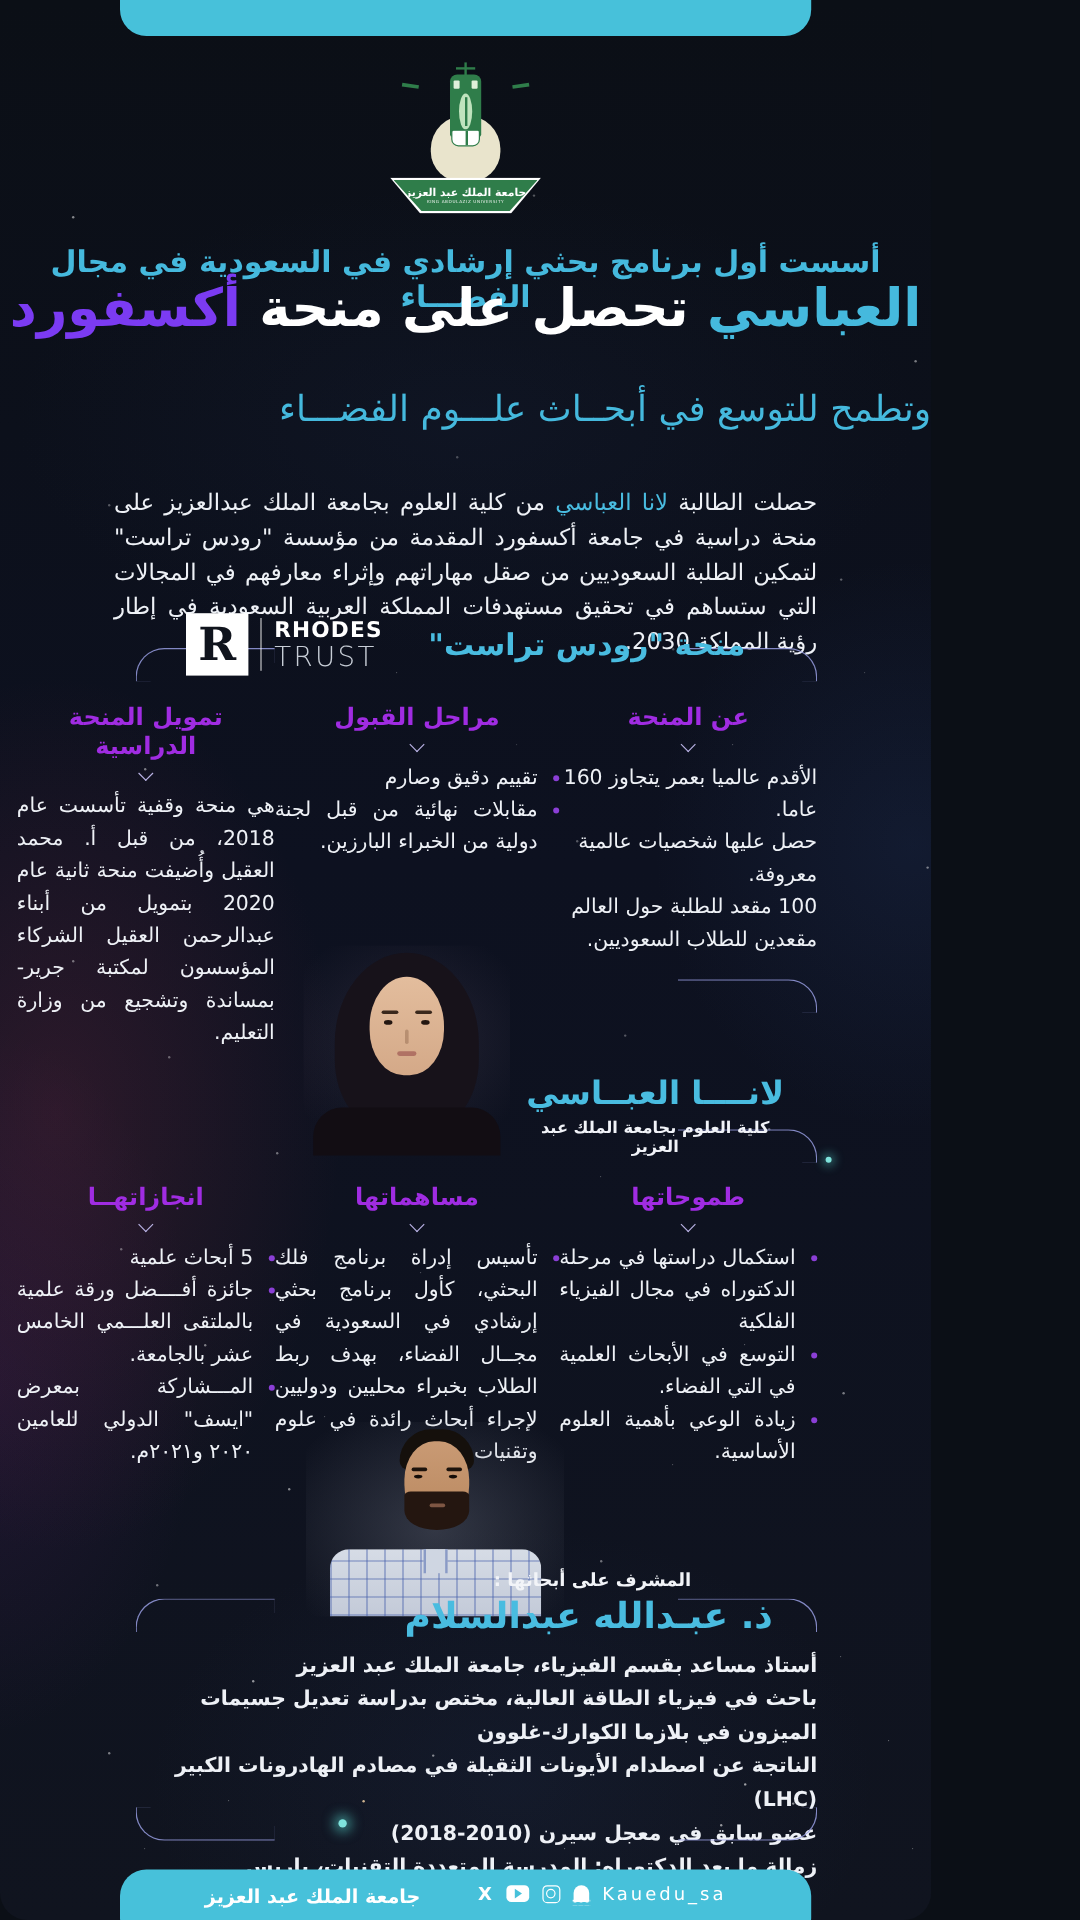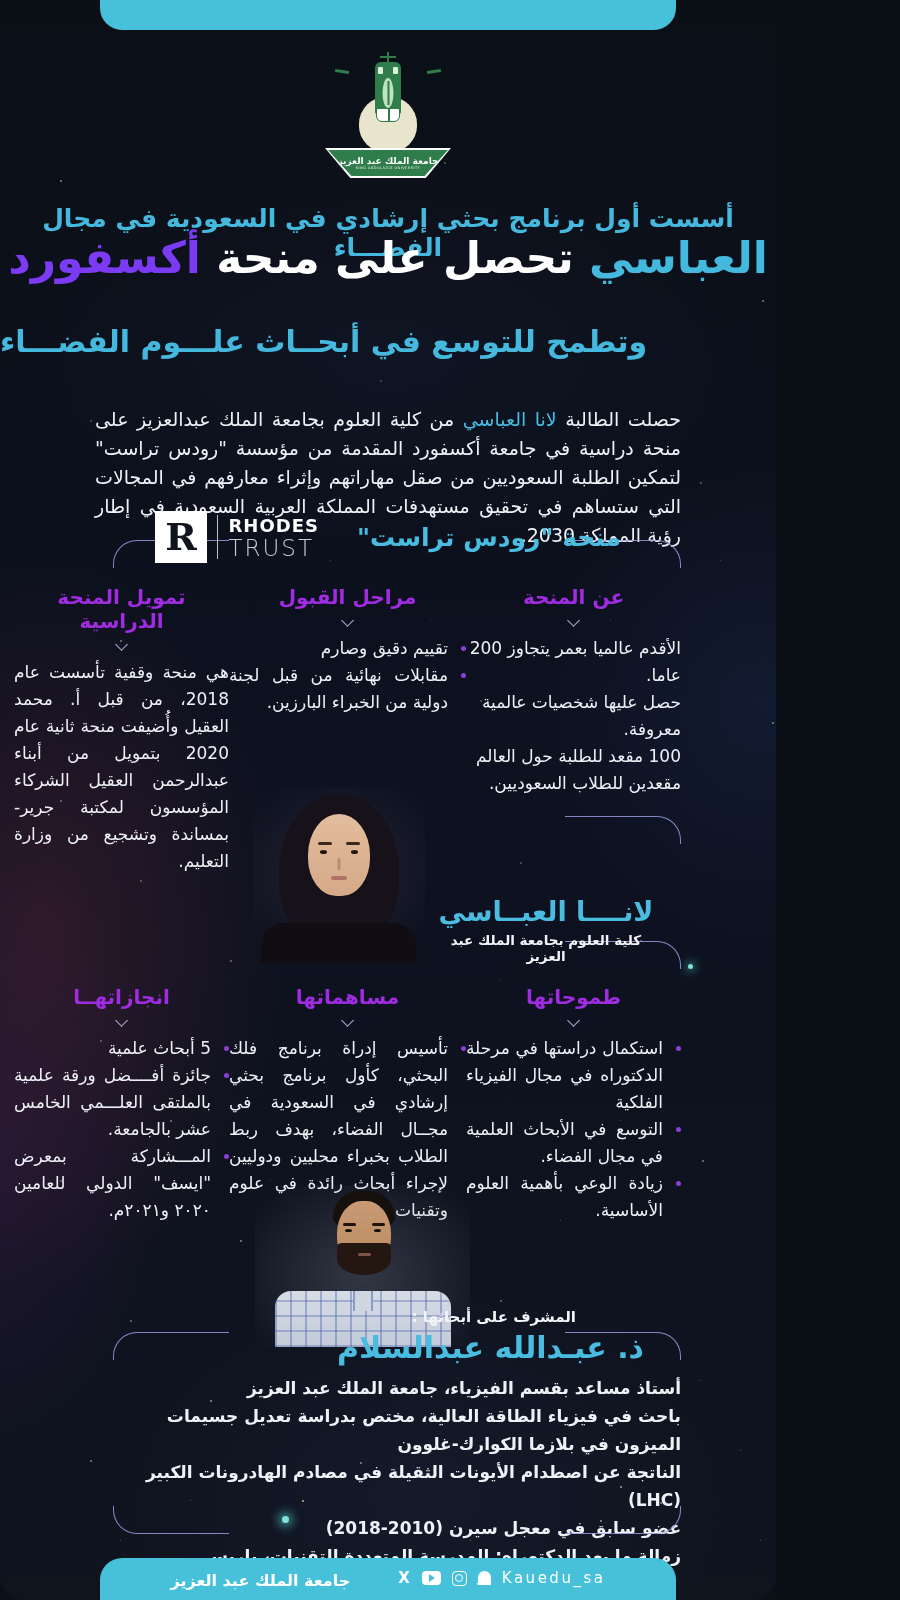--- a/index.html
+++ b/index.html
@@ -81,21 +81,21 @@
     clip-path:polygon(0 0,100% 0,80% 100%,20% 100%);display:flex;align-items:center;justify-content:center;}
   .banner-inner{width:120px;height:26px;background:#2f7d4a;clip-path:polygon(0 0,100% 0,80.5% 100%,19.5% 100%);
     display:flex;flex-direction:column;align-items:center;justify-content:center;color:#fff;}
   .banner-txt{font-size:9px;font-weight:700;line-height:10px;white-space:nowrap;}
   .banner-sub{font-size:3.5px;letter-spacing:.5px;direction:ltr;opacity:.9;}
 
   
   .h1{position:absolute;left:0;right:0;top:204px;text-align:center;color:#45b9dd;font-size:25px;font-weight:700;}
   .h2{position:absolute;left:0;right:0;top:232px;text-align:center;font-size:44px;font-weight:700;color:#fff;}
   .h2 .cyan{color:#45b9dd;} .h2 .violet{color:#7b3bf2;}
-  .h3{position:absolute;left:0;right:0;top:324px;text-align:left;color:#45b9dd;font-size:30px;font-weight:700;}
+  .h3{position:absolute;left:0;right:0;top:324px;text-align:right;color:#45b9dd;font-size:30px;font-weight:400;}
 
   
   .intro{position:absolute;left:95px;right:95px;top:386px;color:#eef1f6;font-size:19px;line-height:29px;
     text-align:justify;}
   .intro .hl{color:#49bce0;}
 
   
   .brk{position:absolute;width:115px;height:27px;border:0 solid rgba(152,158,226,.85);}
   .brk.tl{border-top-width:1.5px;border-left-width:1.5px;border-top-left-radius:24px;}
   .brk.tr{border-top-width:1.5px;border-right-width:1.5px;border-top-right-radius:24px;}
@@ -215,21 +215,21 @@
         <span class="r2">TRUST</span>
       </div>
     </div>
   </div>
 
   <div class="cols cols-1">
     <div class="col">
       <div class="col-head">عن المنحة</div>
       <span class="chev"></span>
       <div class="col-body alignr">
-        <div>الأقدم عالميا بعمر يتجاوز 200 عاما.</div>
+        <div>الأقدم عالميا بعمر يتجاوز 160 عاما.</div>
         <div>حصل عليها شخصيات عالمية معروفة.</div>
         <div>100 مقعد للطلبة حول العالم مقعدين للطلاب السعوديين.</div>
       </div>
     </div>
     <div class="col">
       <div class="col-head">مراحل القبول</div>
       <span class="chev"></span>
       <div class="col-body just">
         <div class="li">
             <span class="dot"></span>
@@ -271,21 +271,21 @@
     <div class="col">
       <div class="col-head">طموحاتها</div>
       <span class="chev"></span>
       <div class="col-body just">
         <div class="li">
             <span class="dot"></span>
             <span class="txt">استكمال دراستها في مرحلة الدكتوراه في مجال الفيزياء الفلكية</span>
           </div>
         <div class="li">
             <span class="dot"></span>
-            <span class="txt">التوسع في الأبحاث العلمية في مجال الفضاء.</span>
+            <span class="txt">التوسع في الأبحاث العلمية في التي الفضاء.</span>
           </div>
         <div class="li">
             <span class="dot"></span>
             <span class="txt">زيادة الوعي بأهمية العلوم الأساسية.</span>
           </div>
       </div>
     </div>
     <div class="col">
       <div class="col-head">مساهماتها</div>
       <span class="chev"></span>

